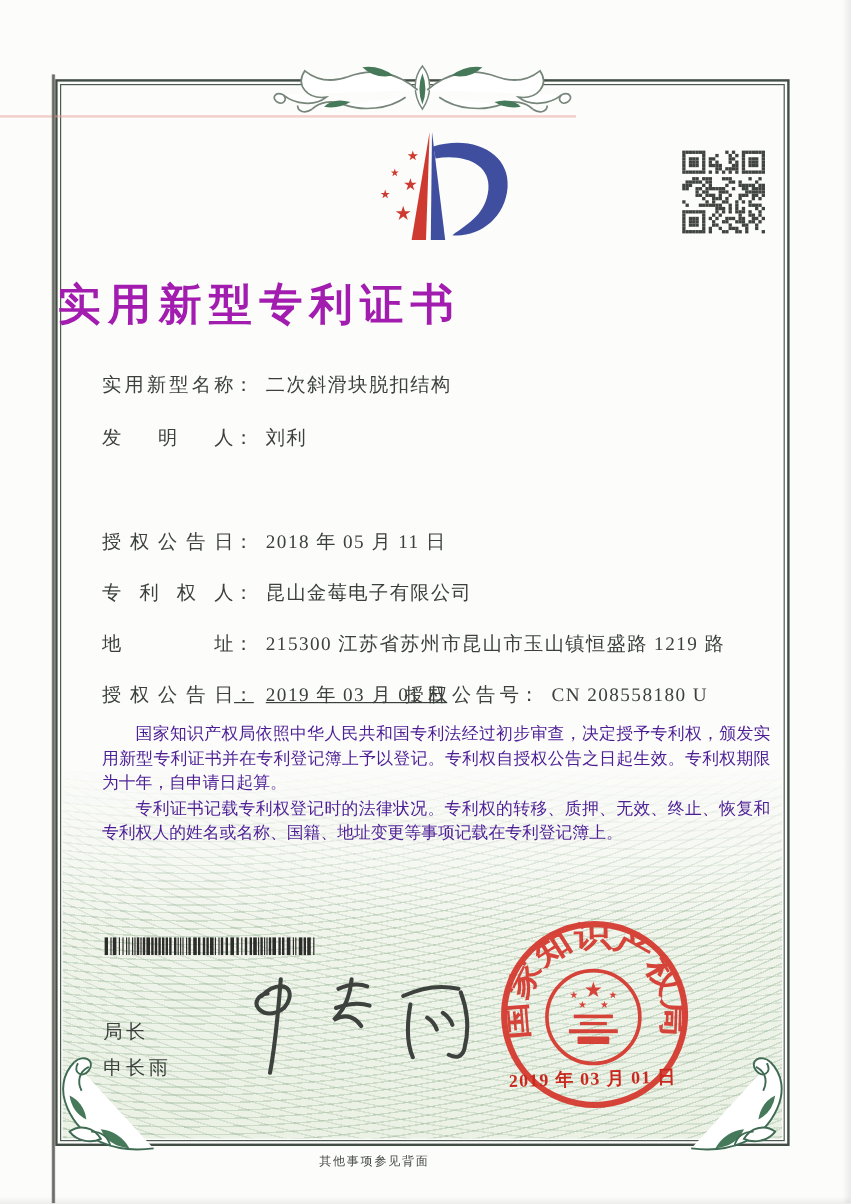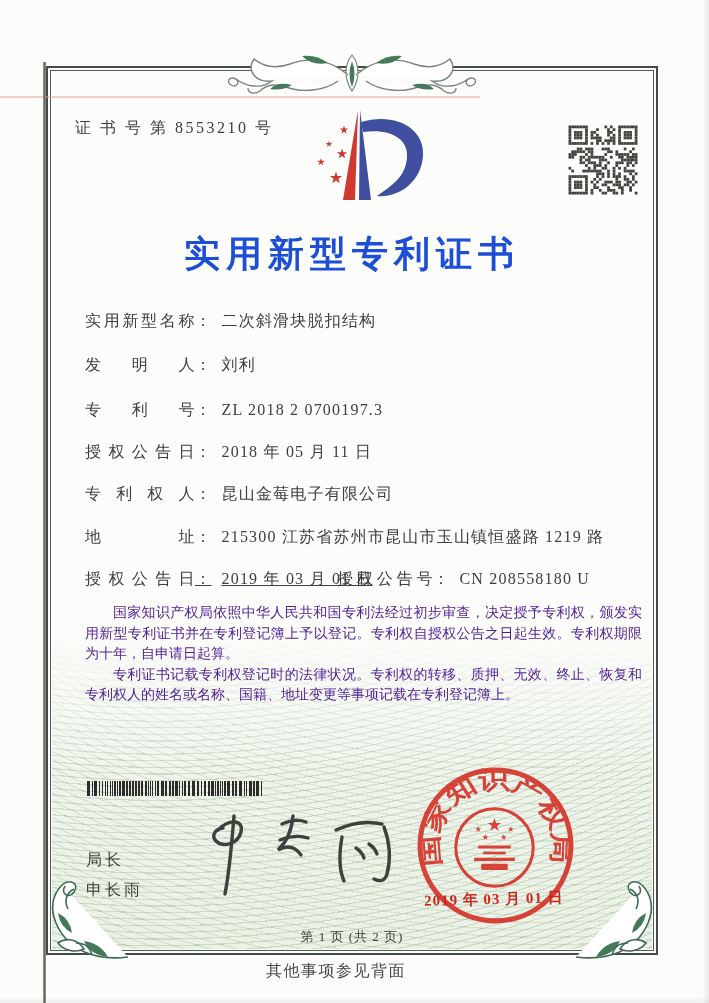--- a/index.html
+++ b/index.html
@@ -24,39 +24,39 @@
     mask-image:linear-gradient(transparent,#000 42%);}
   
   .orn-top{position:absolute;top:-17px;left:50%;transform:translateX(-50%);z-index:4;}
   .orn-bl{position:absolute;left:-10px;bottom:-10px;z-index:4;}
   .orn-br{position:absolute;right:-10px;bottom:-10px;transform:scaleX(-1);z-index:4;}
   
   .abs{position:absolute;}
   .cert-no{left:27px;top:50px;font-size:16px;letter-spacing:2.5px;}
   .logo{left:247px;top:32px;}
   .qr{left:515px;top:52px;}
-  .title{left:0;right:0;top:162px;text-align:center;font-size:36px;letter-spacing:6px;
-         font-weight:600;color:#1d4ed8;font-family:Liberation Serif, serif;}
+  .title{left:0;right:0;top:162px;text-align:left;font-size:36px;letter-spacing:6px;
+         font-weight:600;color:#a21caf;font-family:Liberation Serif, serif;}
   .field{left:37px;font-size:16px;letter-spacing:.5px;white-space:nowrap;}
   .flabel{display:inline-block;width:110px;text-align:justify;text-align-last:justify;vertical-align:bottom;}
   .flabel2{display:inline-block;width:96px;text-align:justify;text-align-last:justify;vertical-align:bottom;}
   .fvalue{margin-left:10px;letter-spacing:1.2px;}
   .grant-row{display:flex;}
   .pair1{width:252px;flex:0 0 auto;text-decoration:underline;}
   .paras{left:37px;top:535px;width:557px;font-size:14px;line-height:20.5px;text-align:justify;
          color:#4c1d95;}
   .paras p{margin:0;text-indent:2em;}
   .barcode{left:39px;top:713px;z-index:3;}
   .officer{left:38px;font-size:16px;letter-spacing:3px;z-index:3;margin-top:20px;}
   .sig{left:142px;top:742px;z-index:3;}
   .seal{left:366px;top:696px;z-index:4;}
   .seal-date{left:376px;top:822px;font-size:15px;letter-spacing:1px;color:#c8281d;
              transform:rotate(-1.5deg);z-index:5;font-weight:600;}
   .page-no{left:0;right:0;top:860px;text-align:center;font-size:13px;letter-spacing:1px;z-index:3;}
-  .back-note{position:absolute;left:266px;top:961px;font-size:16px;letter-spacing:1.5px;color:#454a45;z-index:2;}
+  .back-note{position:absolute;left:266px;top:961px;font-size:10px;letter-spacing:1.5px;color:#454a45;z-index:2;}
 </style>
 </head>
 <body>
 
 <svg width="0" height="0" style="position:absolute" aria-hidden="true">
   <defs>
     <path id="star5" d="M0,-1 L0.2245,-0.309 L0.951,-0.309 L0.3633,0.118 L0.5878,0.809 L0,0.382 L-0.5878,0.809 L-0.3633,0.118 L-0.951,-0.309 L-0.2245,-0.309 Z"></path>
   </defs>
 </svg>
 
@@ -101,21 +101,20 @@
         <path d="M90,88 C58,92 30,82 18,54 C12,40 14,26 24,16" fill="#fff"></path>
         <path d="M24,16 c8,-7 18,-1 12,7 c-5,7 -14,2 -9,-6" fill="#fff"></path>
         <path d="M70,88 q-8,-14 -24,-16 q6,14 24,16" fill="#45795a" stroke="none"></path>
         <path d="M34,64 q-12,-6 -14,-20 q12,6 14,20" fill="#45795a" stroke="none"></path>
         <path d="M46,80 c-6,-10 -18,-12 -26,-6 c6,8 18,10 26,6 Z" fill="#fff"></path>
         <path d="M30,40 c-4,-8 -2,-16 6,-20"></path>
         <path d="M54,86 c-2,-8 -8,-12 -16,-12"></path>
       </g>
     </svg>
 
-    <div class="abs cert-no">证 书 号 第 8553210 号</div>
 
     <svg class="abs logo" width="152" height="110" viewBox="0 0 152 110">
       <path d="M66,22 C100,12 130,28 128,56 C126,82 104,98 82,96 C96,86 110,78 112,58 C114,38 94,28 68,32 Z" fill="#3f4e9e"></path>
       <polygon points="63,10 60,100 48,100" fill="#ce3a30"></polygon>
       <polygon points="65,10 64,100 76,100" fill="#3f4e9e"></polygon>
       <use href="#star5" transform="translate(49,30) scale(4.5)" fill="#ce3a30"></use>
       <use href="#star5" transform="translate(34,44) scale(3.5)" fill="#ce3a30"></use>
       <use href="#star5" transform="translate(47,54) scale(5.5)" fill="#ce3a30"></use>
       <use href="#star5" transform="translate(26,62) scale(4)" fill="#ce3a30"></use>
       <use href="#star5" transform="translate(41,78) scale(6.5)" fill="#ce3a30"></use>
@@ -421,23 +420,20 @@
       </svg>
 
     <div class="abs title">实用新型专利证书</div>
 
     <div class="abs field" style="top:243px">
       <span class="flabel">实用新型名称</span><span>：</span><span class="fvalue">二次斜滑块脱扣结构</span>
     </div>
     <div class="abs field" style="top:287px">
       <span class="flabel">发明人</span><span>：</span><span class="fvalue">刘利</span>
     </div>
-    <div class="abs field" style="top:332px">
-      <span class="flabel">专利号</span><span>：</span><span class="fvalue">ZL 2018 2 0700197.3</span>
-    </div>
     <div class="abs field" style="top:374px">
       <span class="flabel">授权公告日</span><span>：</span><span class="fvalue">2018 年 05 月 11 日</span>
     </div>
     <div class="abs field" style="top:416px">
       <span class="flabel">专利权人</span><span>：</span><span class="fvalue">昆山金莓电子有限公司</span>
     </div>
     <div class="abs field" style="top:459px">
       <span class="flabel">地址</span><span>：</span><span class="fvalue">215300 江苏省苏州市昆山市玉山镇恒盛路 1219 路</span>
     </div>
     <div class="abs field grant-row" style="top:501px">
@@ -546,21 +542,20 @@
           <use href="#star5" transform="translate(95,64) scale(3.2)"></use>
           <rect x="63" y="80" width="32" height="3"></rect>
           <rect x="68" y="86" width="22" height="2.6"></rect>
           <rect x="59" y="92" width="40" height="3.2"></rect>
           <rect x="66" y="98" width="26" height="6" rx="1"></rect>
         </g>
       </g>
     </svg>
     <div class="abs seal-date">2019 年 03 月 01 日</div>
 
-    <div class="abs page-no">第 1 页 (共 2 页)</div>
   </div>
 
   <div class="back-note">其他事项参见背面</div>
 
   <div class="spine-line"></div>
   <div class="edge-right"></div>
   <div class="edge-bottom"></div>
 </div>
 
 </body></html>

